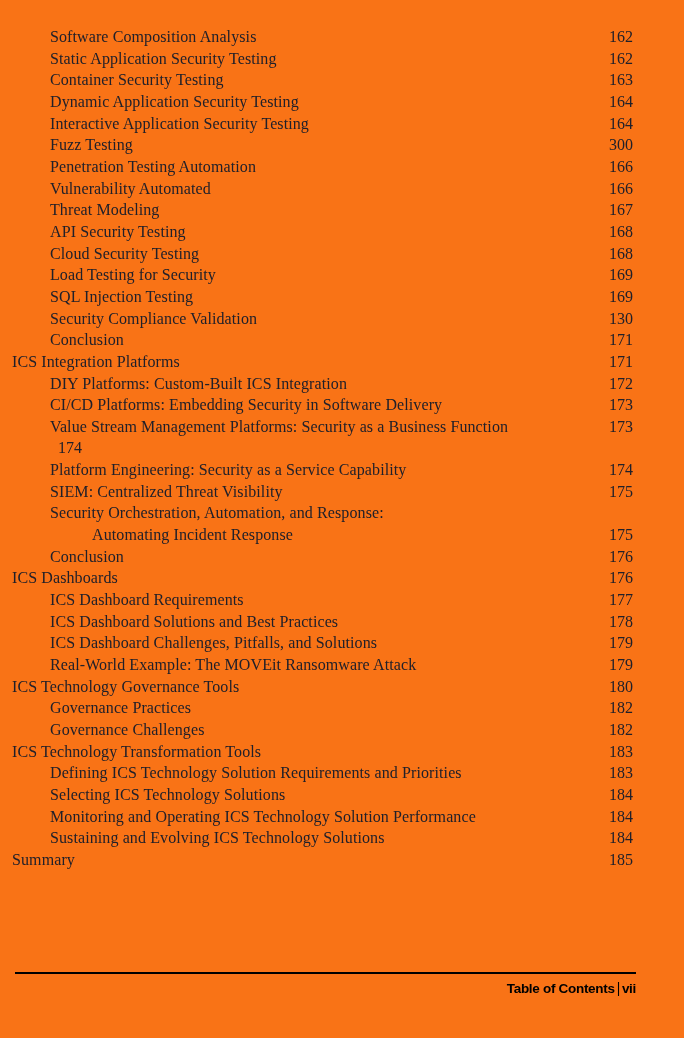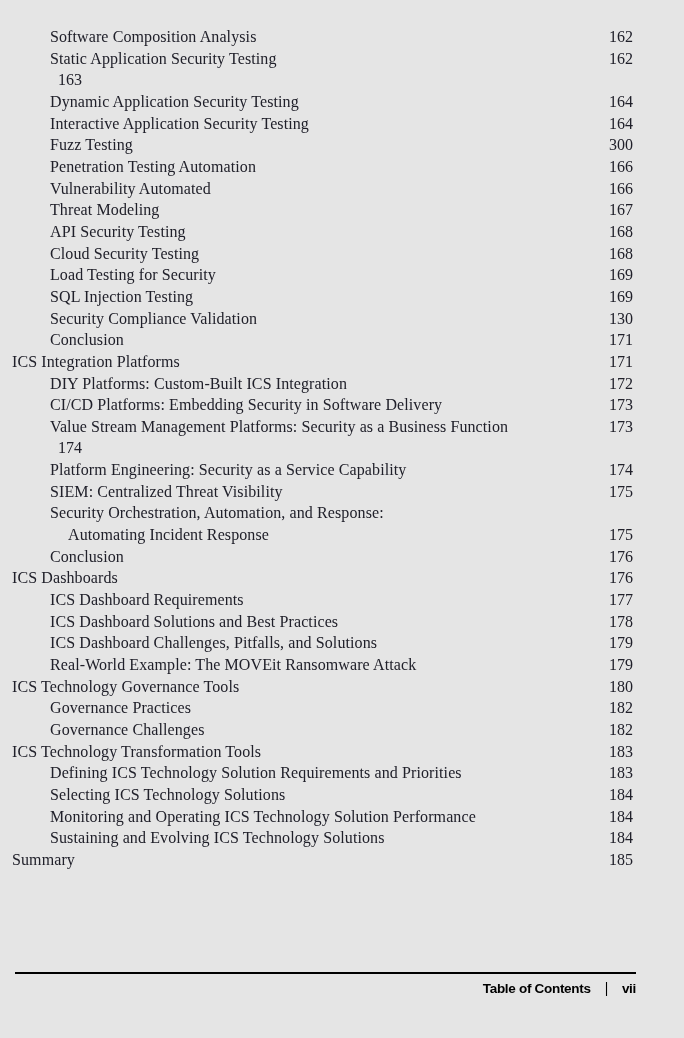--- a/index.html
+++ b/index.html
@@ -7,21 +7,21 @@
   body {
     position: relative;
     background: #ffffff;
     font-family: "Liberation Serif", serif;
     color: #20202a;
     overflow: hidden;
   }
   .page {
     position: absolute;
     inset: 0;
-    background: #e5e5e5;
+    background: #f97316;
   }
   .toc-list {
     position: absolute;
     top: 26px;
     left: 0;
     right: 51px;
   }
   .toc-row {
     display: flex;
     align-items: baseline;
@@ -35,36 +35,36 @@
     overflow: hidden;
   }
   .toc-page {
     flex: 0 0 auto;
     min-width: 30px;
     text-align: right;
     padding-left: 8px;
   }
   .lvl1 { padding-left: 12px; }
   .lvl2 { padding-left: 50px; }
-  .lvl3 { padding-left: 68px; }
+  .lvl3 { padding-left: 92px; }
   .footer-rule {
     position: absolute;
     left: 15px;
     right: 48px;
     top: 972px;
     height: 2px;
     background: #000000;
   }
   .footer {
     position: absolute;
     right: 48px;
     top: 981px;
     display: flex;
     align-items: baseline;
-    gap: 14px;
+    gap: 2px;
     font-family: "Liberation Sans", sans-serif;
     font-weight: bold;
     font-size: 13.5px;
     letter-spacing: -0.3px;
     color: #000000;
   }
   .footer .sep {
     font-weight: normal;
     transform: scaleY(1.1);
   }
@@ -77,20 +77,21 @@
   <div class="toc-list">
       <div class="toc-row lvl2">
     <span class="toc-label">Software Composition Analysis</span>
     <span class="toc-page">162</span>
   </div>
       <div class="toc-row lvl2">
     <span class="toc-label">Static Application Security Testing</span>
     <span class="toc-page">162</span>
   </div>
       <div class="toc-row lvl2">
+    <span class="toc-label">Container Security Testing</span>
     <span class="toc-page">163</span>
   </div>
       <div class="toc-row lvl2">
     <span class="toc-label">Dynamic Application Security Testing</span>
     <span class="toc-page">164</span>
   </div>
       <div class="toc-row lvl2">
     <span class="toc-label">Interactive Application Security Testing</span>
     <span class="toc-page">164</span>
   </div>

